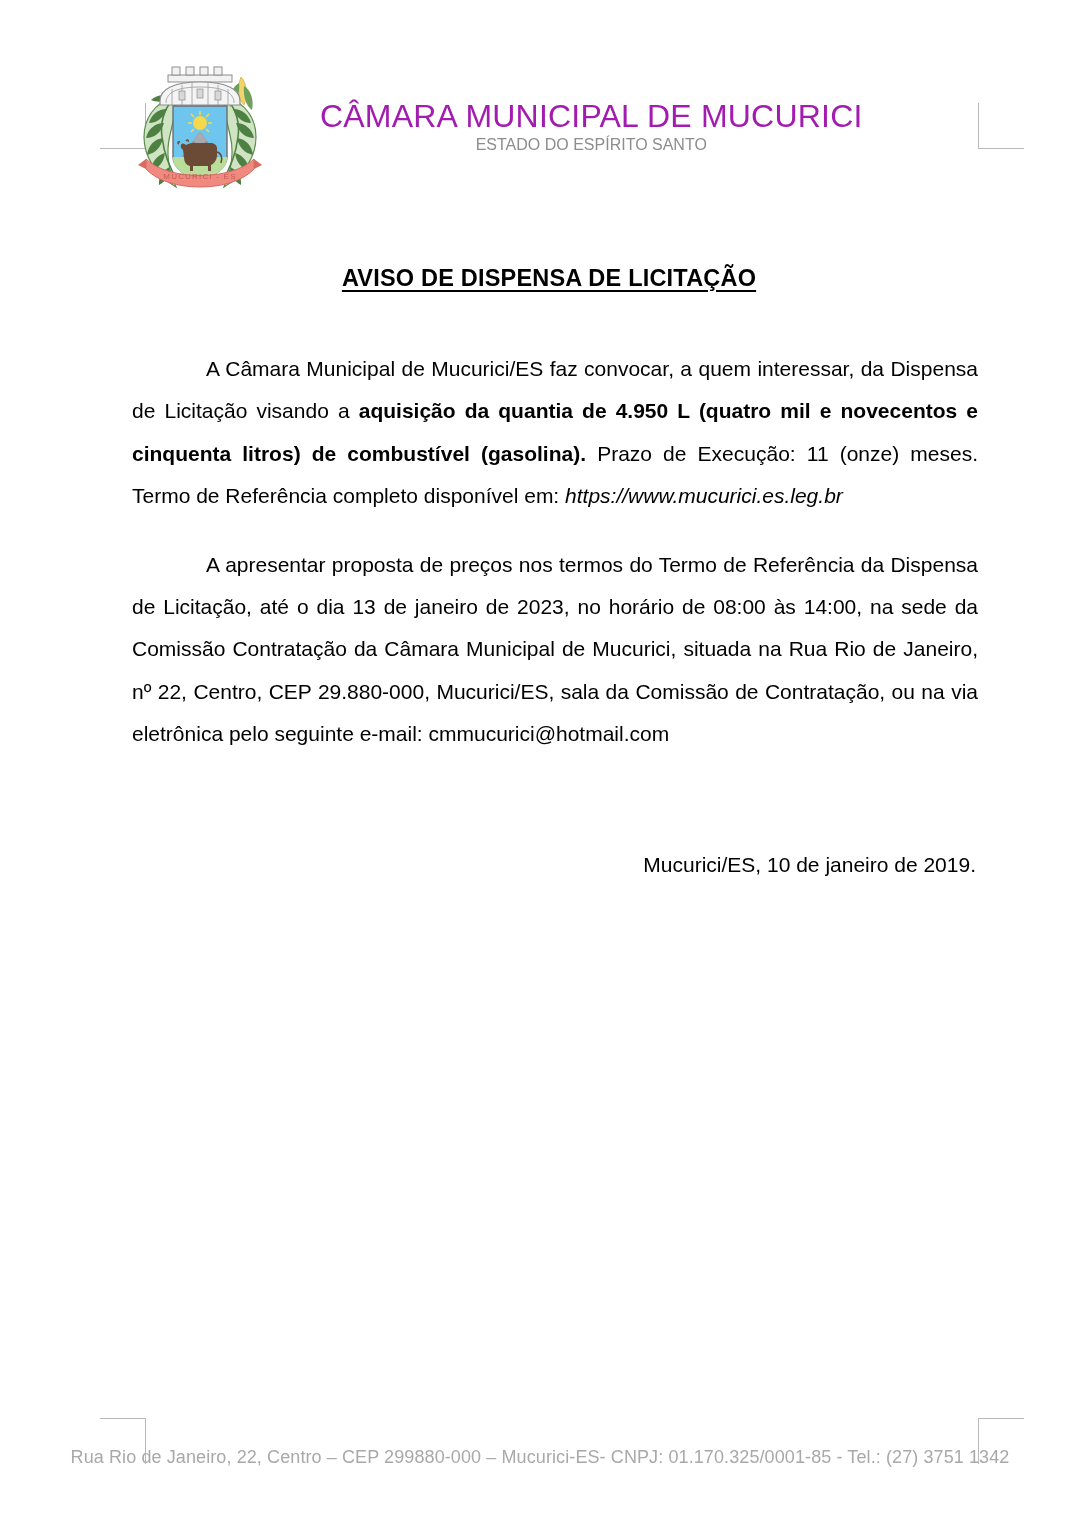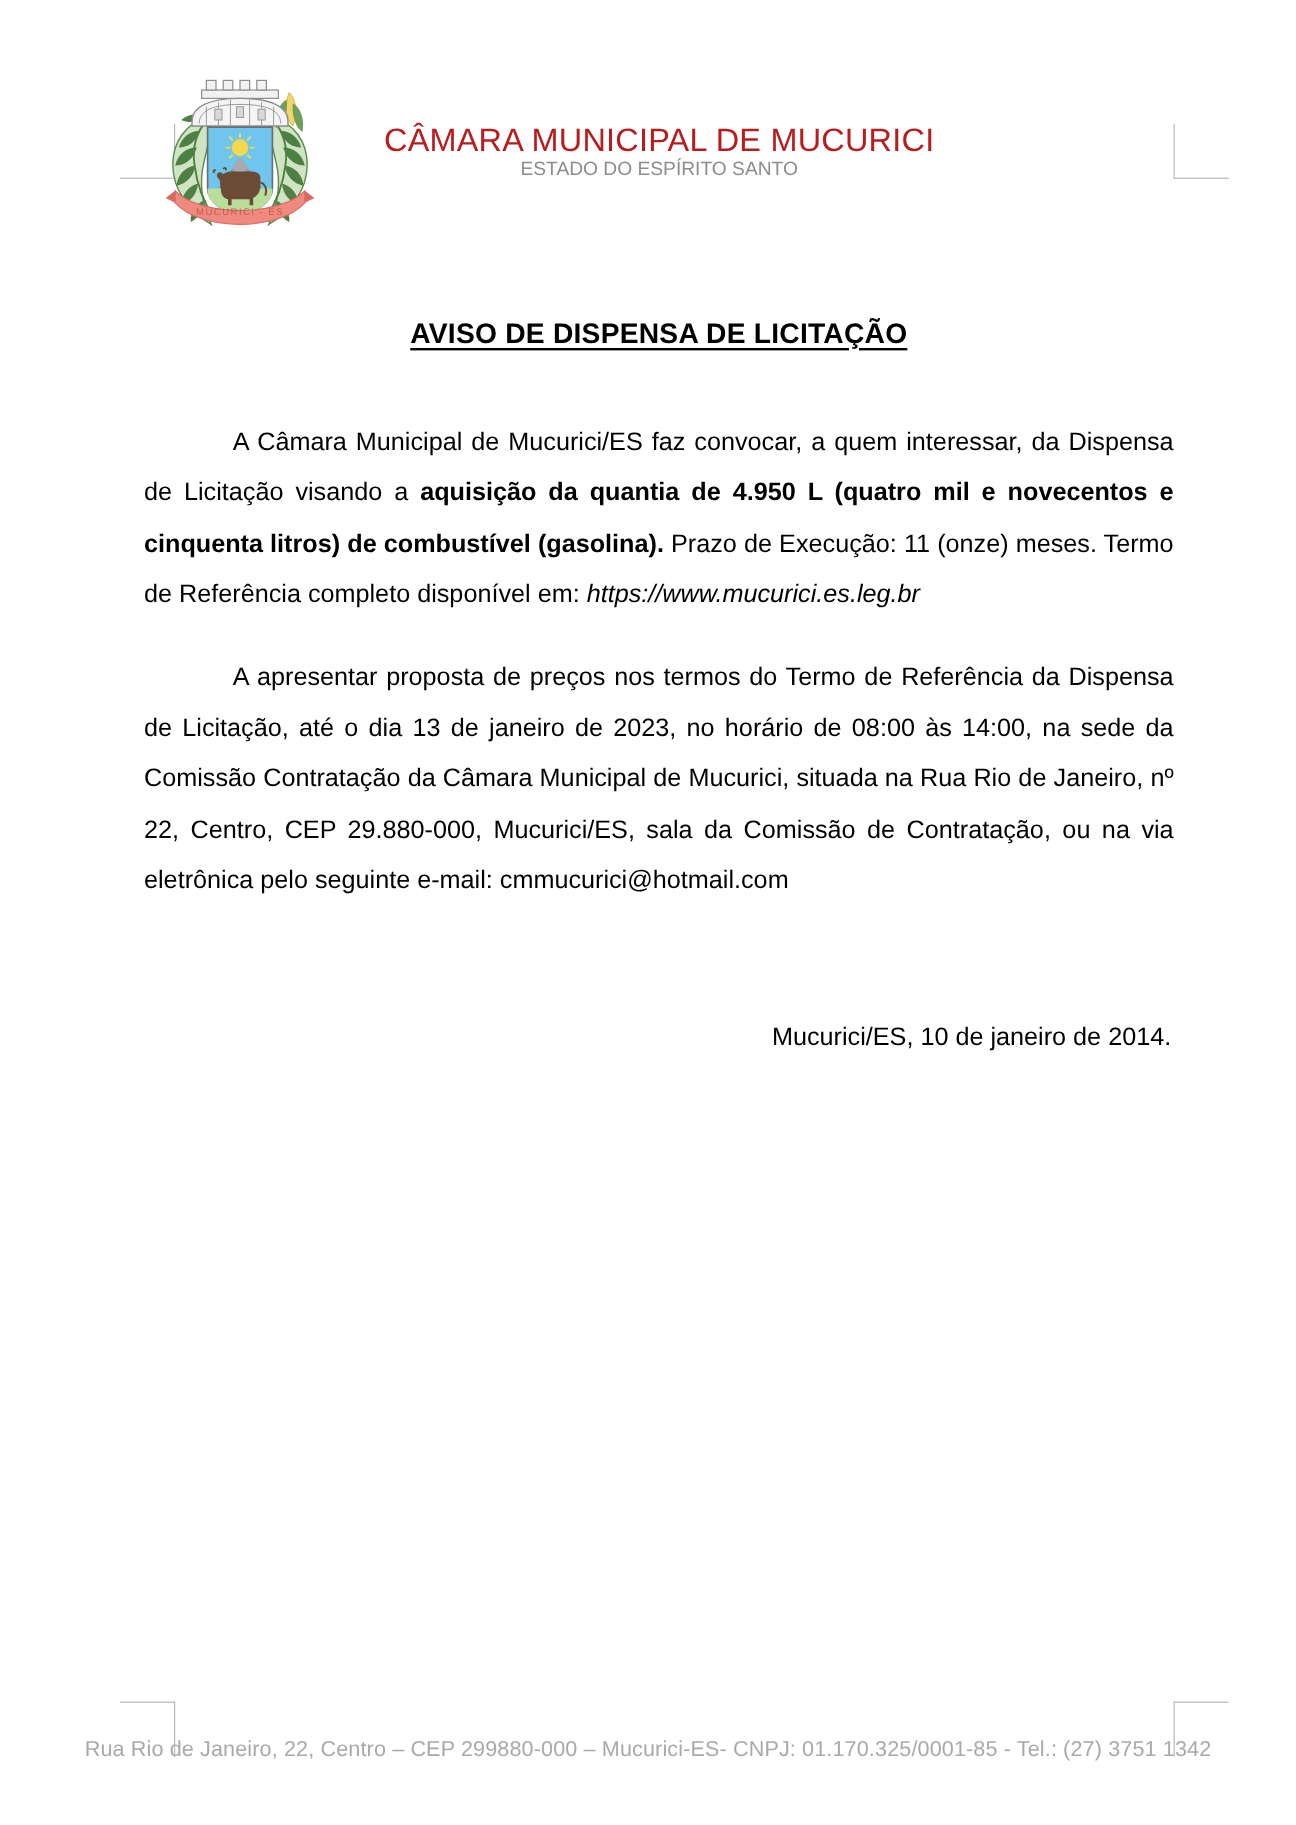--- a/index.html
+++ b/index.html
@@ -72,23 +72,23 @@
     width: 160px;
     height: 148px;
     flex: 0 0 160px;
   }
   .header-titles {
     margin-left: 40px;
     text-align: center;
     flex: 0 0 auto;
   }
   .org-title {
-    font-size: 27px;
+    font-size: 32px;
     letter-spacing: 0.2px;
-    color: #b91c1c;
+    color: #a21caf;
     white-space: nowrap;
     line-height: 1.06;
     font-weight: 400;
   }
   .org-subtitle {
     font-size: 16px;
     color: #8d8d8d;
     white-space: nowrap;
     line-height: 1.15;
     margin-top: 2px;
@@ -107,21 +107,21 @@
     font-size: 23.5px;
     font-weight: 700;
     letter-spacing: 0.2px;
     margin: 0 0 56px 0;
   }
   .doc-title span {
     text-decoration: underline;
     text-underline-offset: 4px;
   }
   p.para {
-    margin: 0 0 26px 0;
+    margin: 0 0 26px 12px;
     font-size: 21px;
     line-height: 2.02;
     text-align: justify;
     text-justify: inter-word;
     text-indent: 74px;
     hyphens: none;
   }
   p.para:last-of-type { margin-bottom: 0; }
   .b { font-weight: 700; }
   .i { font-style: italic; }
@@ -257,18 +257,18 @@
 
     <h1 class="doc-title">
       <span>AVISO DE DISPENSA DE LICITAÇÃO</span>
     </h1>
 
     <p class="para"><span>A Câmara Municipal de Mucurici/ES faz convocar, a quem interessar, da Dispensa de Licitação visando a </span><span class="b">aquisição da quantia de 4.950 L (quatro mil e novecentos e cinquenta litros) de combustível (gasolina).</span><span> Prazo de Execução: 11 (onze) meses. Termo de Referência completo disponível em: </span><span class="i">https://www.mucurici.es.leg.br</span></p>
 
     <p class="para">A apresentar proposta de preços nos termos do Termo de Referência da Dispensa de Licitação, até o dia 13 de janeiro de 2023, no horário de 08:00 às 14:00, na sede da Comissão Contratação da Câmara Municipal de Mucurici, situada na Rua Rio de Janeiro, nº 22, Centro, CEP 29.880-000, Mucurici/ES, sala da Comissão de Contratação, ou na via eletrônica pelo seguinte e-mail: cmmucurici@hotmail.com</p>
 
 
-    <div class="signature">Mucurici/ES, 10 de janeiro de 2014.</div>
+    <div class="signature">Mucurici/ES, 10 de janeiro de 2019.</div>
   </div>
 
   <div class="footer">Rua Rio de Janeiro, 22, Centro – CEP 299880-000 – Mucurici-ES-  CNPJ: 01.170.325/0001-85 - Tel.: (27) 3751 1342</div>
 
 </div>
 
 </body></html>

